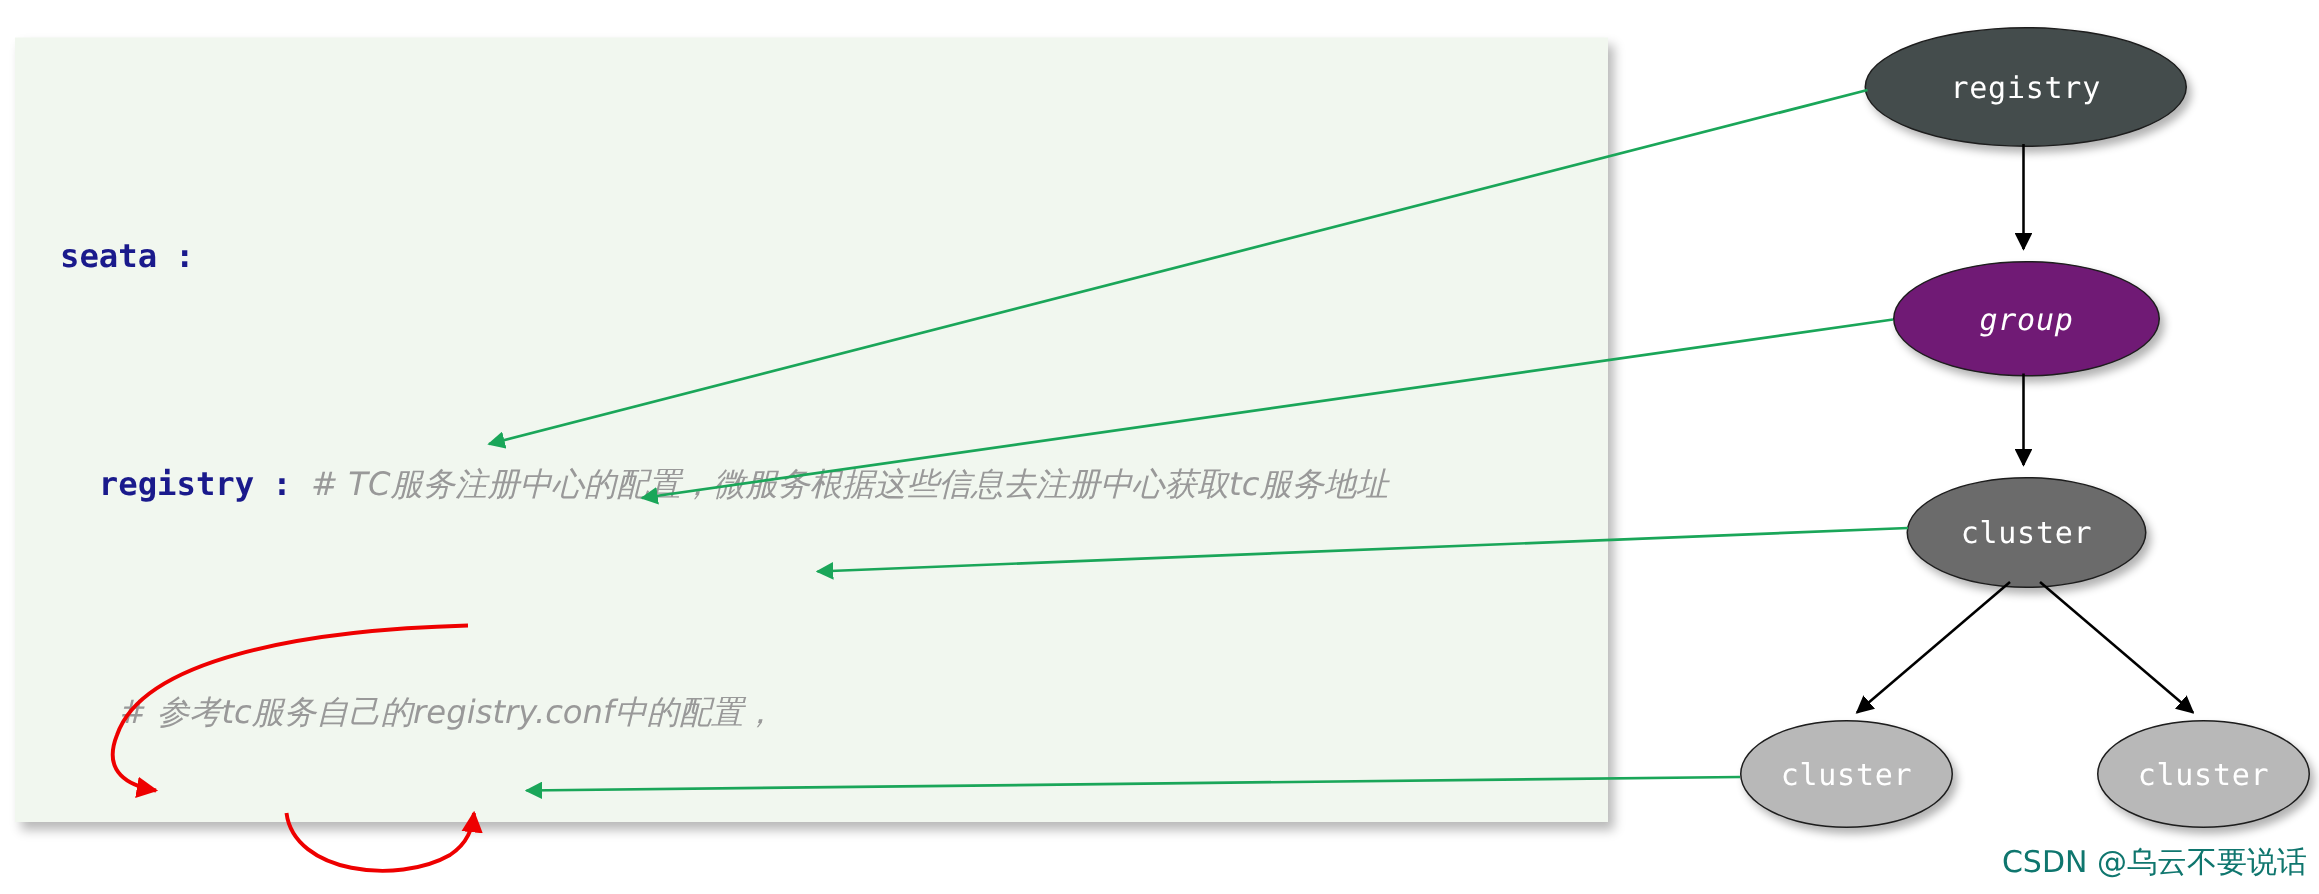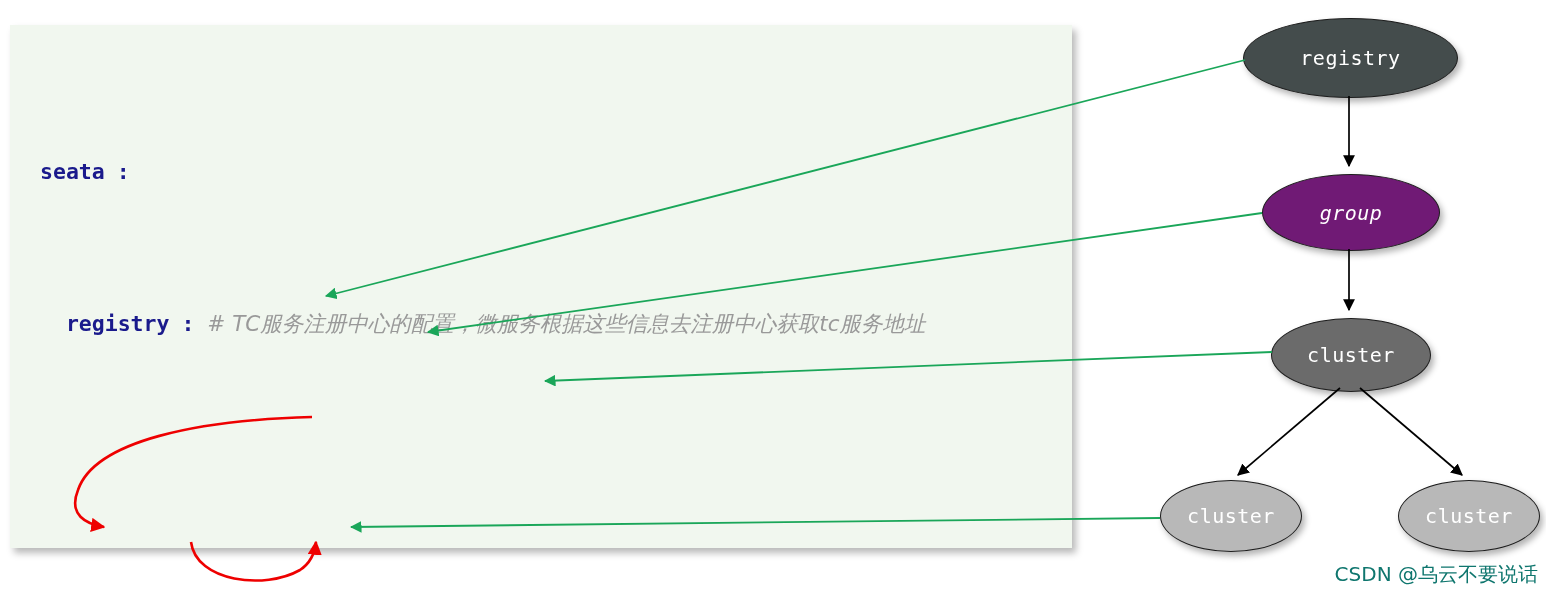--- a/index.html
+++ b/index.html
@@ -84,20 +84,21 @@
 </head>
 <body>
 
 <div id="code-block">
   <div id="code-lines">
 
     <div class="ln"><span class="k">seata</span><span class="k">:</span></div>
 
     <div class="ln">  <span class="k">registry</span><span class="k">:</span> <span class="cmcn"># TC服务注册中心的配置，微服务根据这些信息去注册中心获取tc服务地址</span></div>
 
+    <div class="ln">    <span class="cmcn"># 参考tc服务自己的registry.conf中的配置，</span></div>
 
     
 
     
 
     
 
     
 
     

